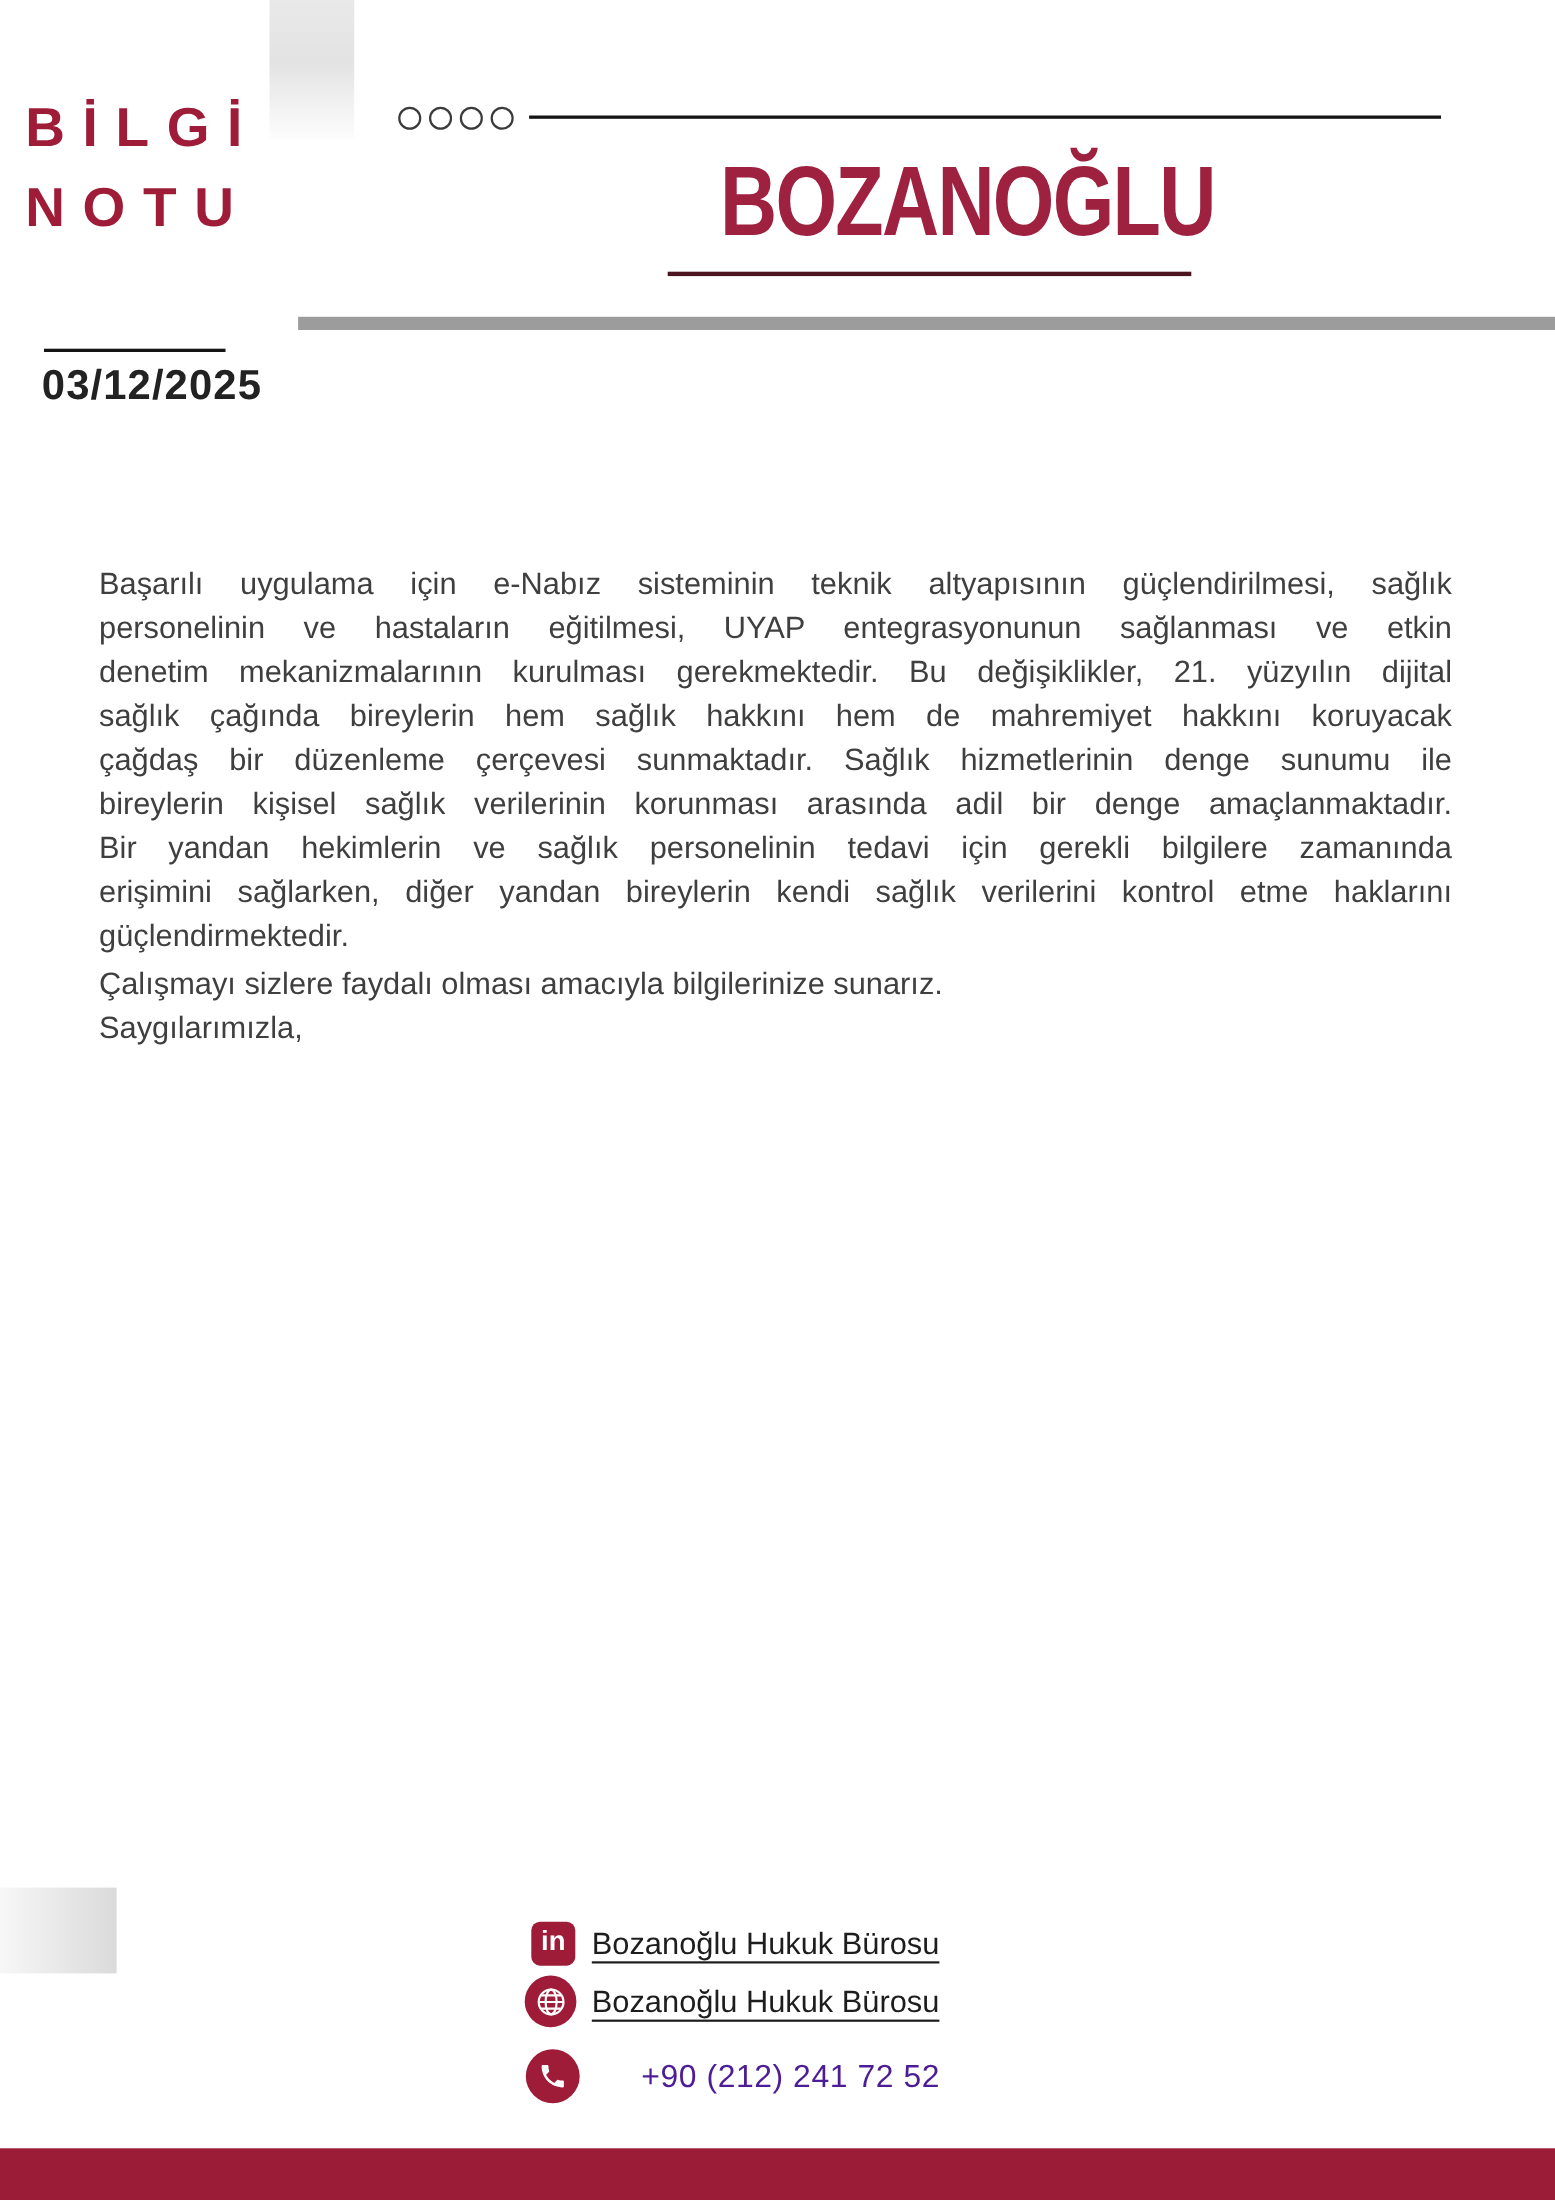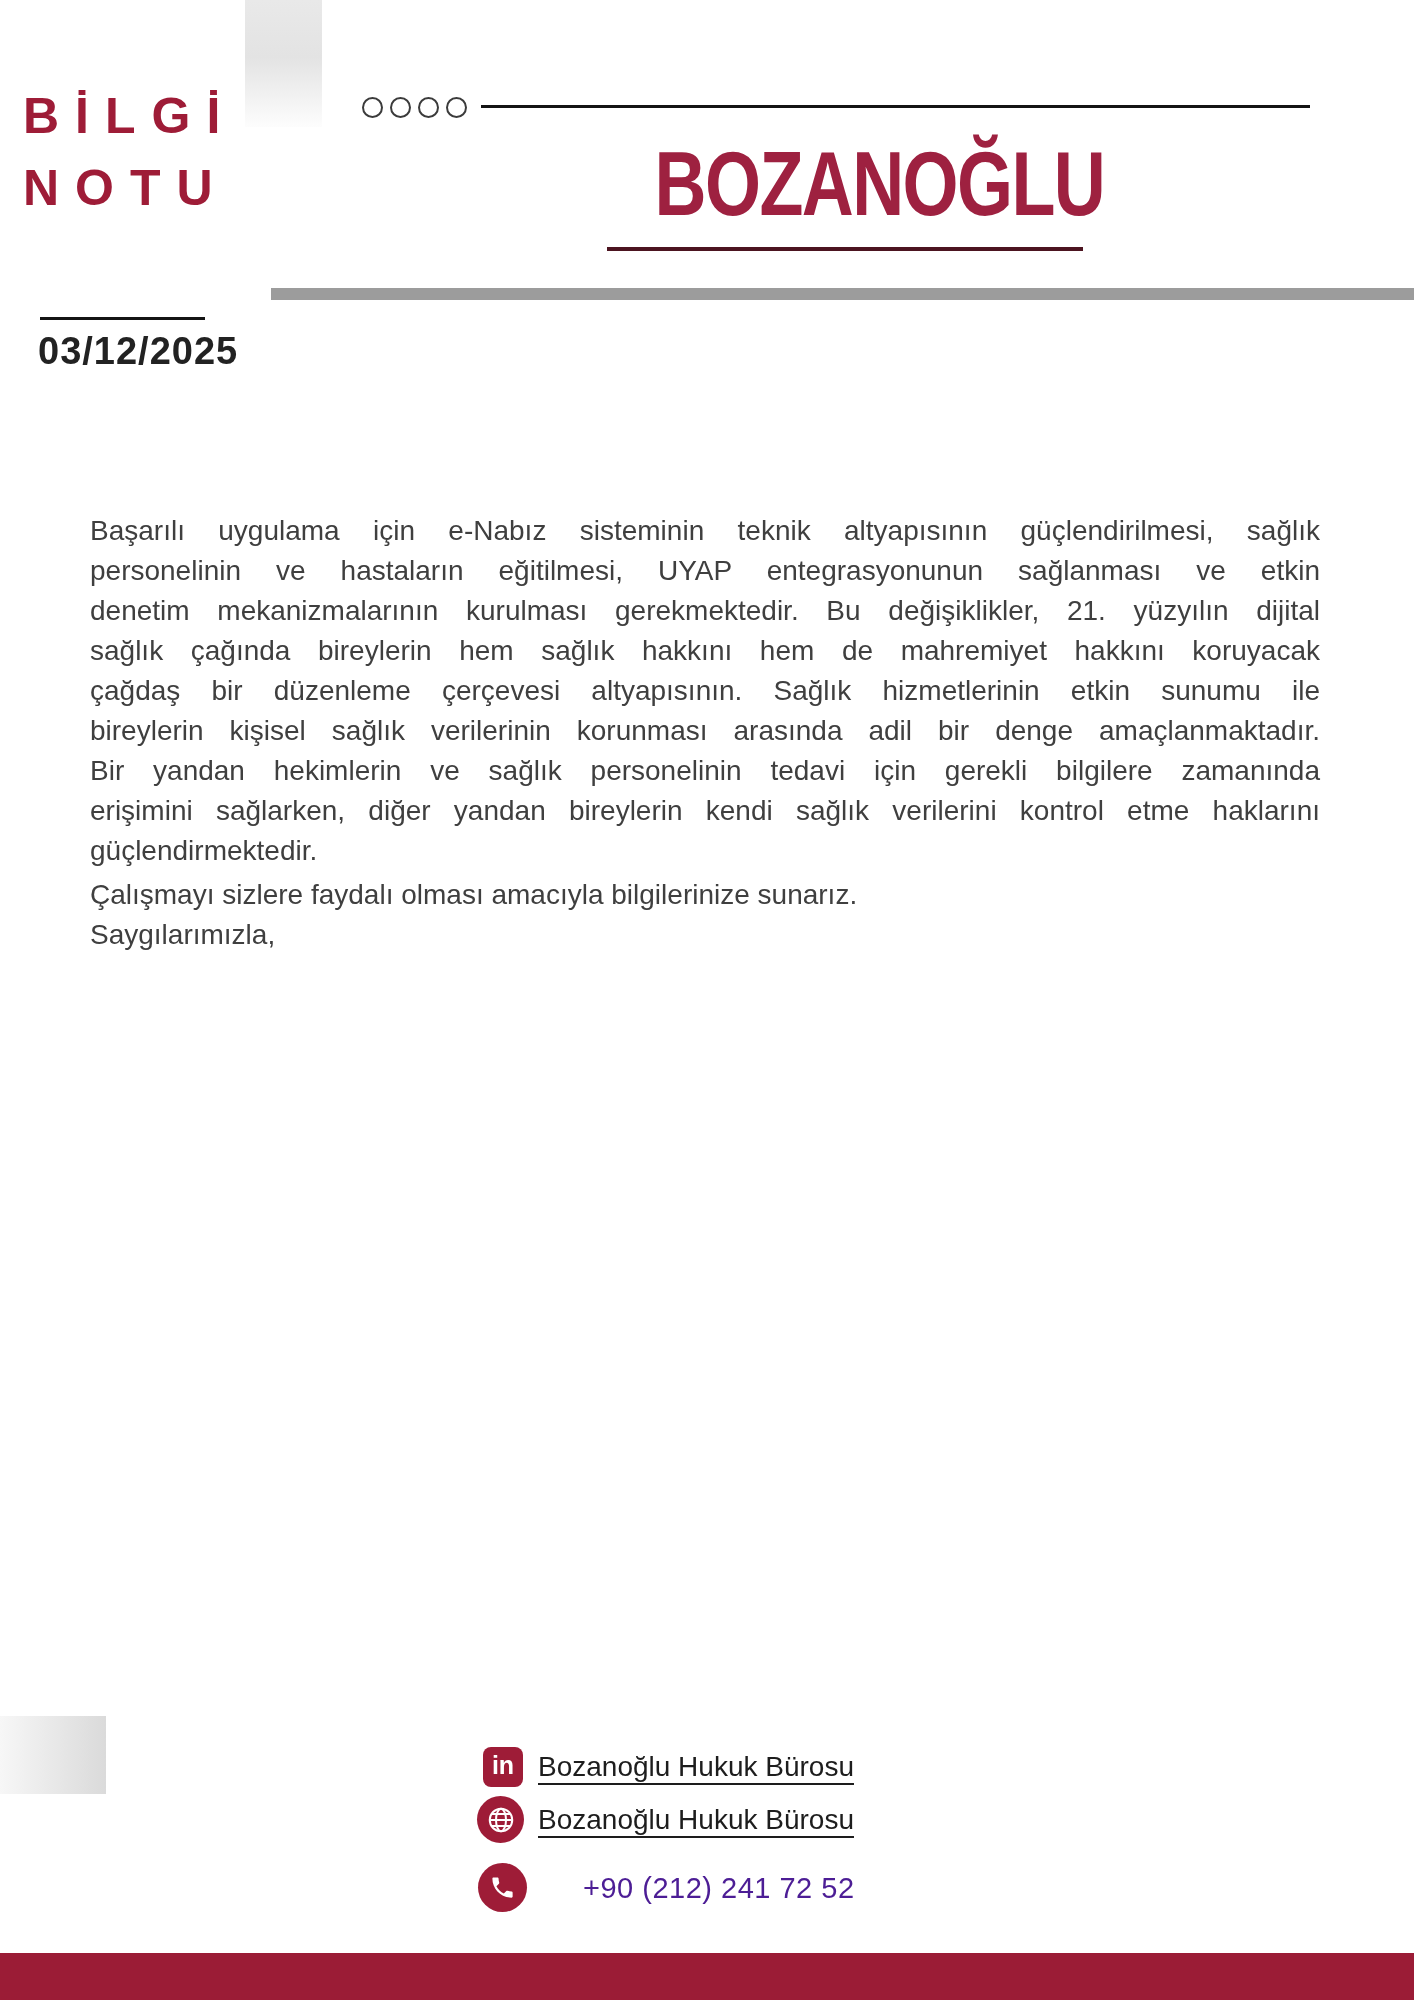--- a/index.html
+++ b/index.html
@@ -137,21 +137,21 @@
   <div class="gray-bar"></div>
 
   <div class="date-rule"></div>
   <div class="date-text">03/12/2025</div>
 
   <div class="body-par">
       <div class="jline">Başarılı uygulama için e-Nabız sisteminin teknik altyapısının güçlendirilmesi, sağlık</div>
       <div class="jline">personelinin ve hastaların eğitilmesi, UYAP entegrasyonunun sağlanması ve etkin</div>
       <div class="jline">denetim mekanizmalarının kurulması gerekmektedir. Bu değişiklikler, 21. yüzyılın dijital</div>
       <div class="jline">sağlık çağında bireylerin hem sağlık hakkını hem de mahremiyet hakkını koruyacak</div>
-      <div class="jline">çağdaş bir düzenleme çerçevesi altyapısının. Sağlık hizmetlerinin etkin sunumu ile</div>
+      <div class="jline">çağdaş bir düzenleme çerçevesi sunmaktadır. Sağlık hizmetlerinin denge sunumu ile</div>
       <div class="jline">bireylerin kişisel sağlık verilerinin korunması arasında adil bir denge amaçlanmaktadır.</div>
       <div class="jline">Bir yandan hekimlerin ve sağlık personelinin tedavi için gerekli bilgilere zamanında</div>
       <div class="jline">erişimini sağlarken, diğer yandan bireylerin kendi sağlık verilerini kontrol etme haklarını</div>
       <div class="jline">güçlendirmektedir.</div>
     </div>
 
   <div class="closing">
       <div class="cline">Çalışmayı sizlere faydalı olması amacıyla bilgilerinize sunarız.</div>
       <div class="cline">Saygılarımızla,</div>
     </div>

